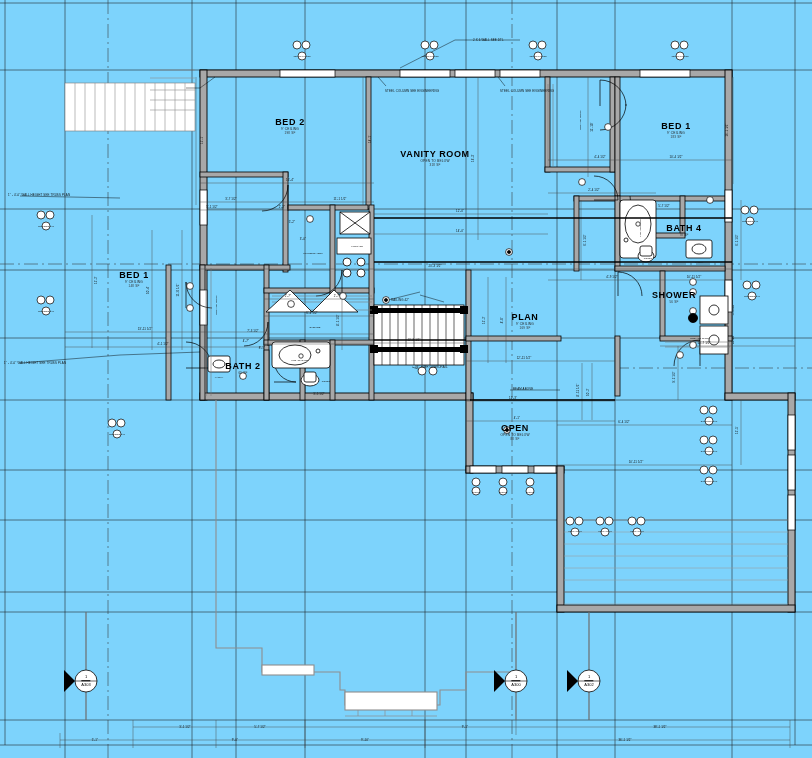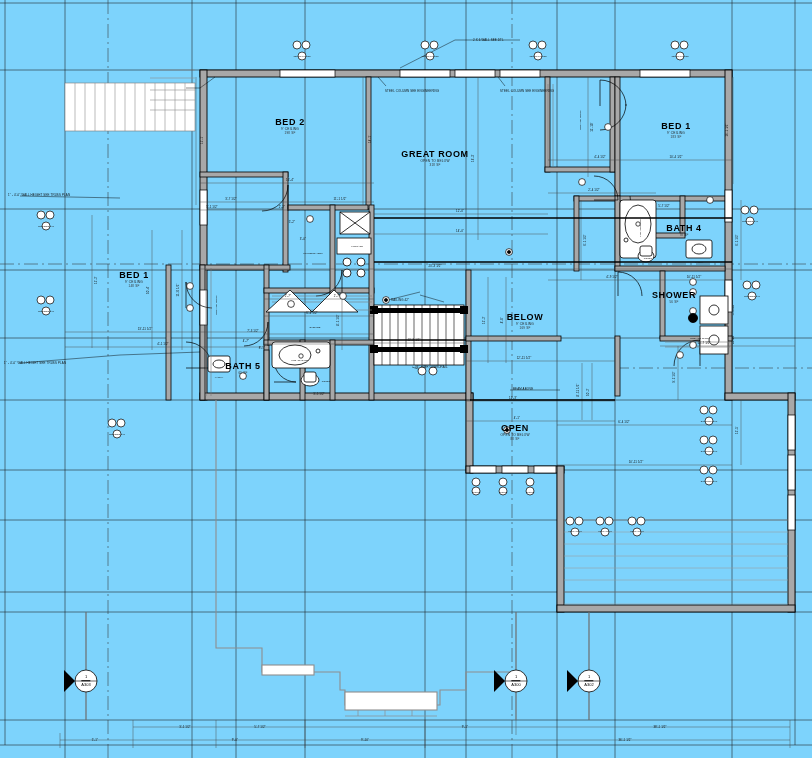--- a/index.html
+++ b/index.html
@@ -480,21 +480,21 @@
     <line x1="374" y1="340" x2="466" y2="340"></line>
   </g>
 </svg>
 
 <div class="room" style="left:290px;top:126px;">
   <div class="nm">BED 2</div>
   <div class="sb">9' CEILING</div>
   <div class="ar">198 SF</div>
 </div>
 <div class="room" style="left:435px;top:158px;">
-  <div class="nm">GREAT ROOM</div>
+  <div class="nm">VANITY ROOM</div>
   <div class="sb">OPEN TO BELOW</div>
   <div class="ar">318 SF</div>
 </div>
 <div class="room" style="left:676px;top:130px;">
   <div class="nm">BED 1</div>
   <div class="sb">9' CEILING</div>
   <div class="ar">183 SF</div>
 </div>
 <div class="room" style="left:134px;top:279px;">
   <div class="nm">BED 1</div>
@@ -503,26 +503,26 @@
 </div>
 <div class="room" style="left:684px;top:230px;">
   <div class="nm">BATH 4</div>
   <div class="ar">78 SF</div>
 </div>
 <div class="room" style="left:674px;top:297px;">
   <div class="nm">SHOWER</div>
   <div class="ar">56 SF</div>
 </div>
 <div class="room" style="left:525px;top:321px;">
-  <div class="nm">BELOW</div>
+  <div class="nm">PLAN</div>
   <div class="sb">9' CEILING</div>
   <div class="ar">169 SF</div>
 </div>
 <div class="room" style="left:243px;top:368px;">
-  <div class="nm">BATH 5</div>
+  <div class="nm">BATH 2</div>
   <div class="ar">65 SF</div>
 </div>
 <div class="room" style="left:515px;top:432px;">
   <div class="nm">OPEN</div>
   <div class="sb">OPEN TO BELOW</div>
   <div class="ar">88 SF</div>
 </div>
 
 <div class="fixlbl" style="left:357px;top:246px;">FURNACE</div>
 <div class="fixlbl" style="left:313px;top:253px;">PLUMBING VENT</div>

